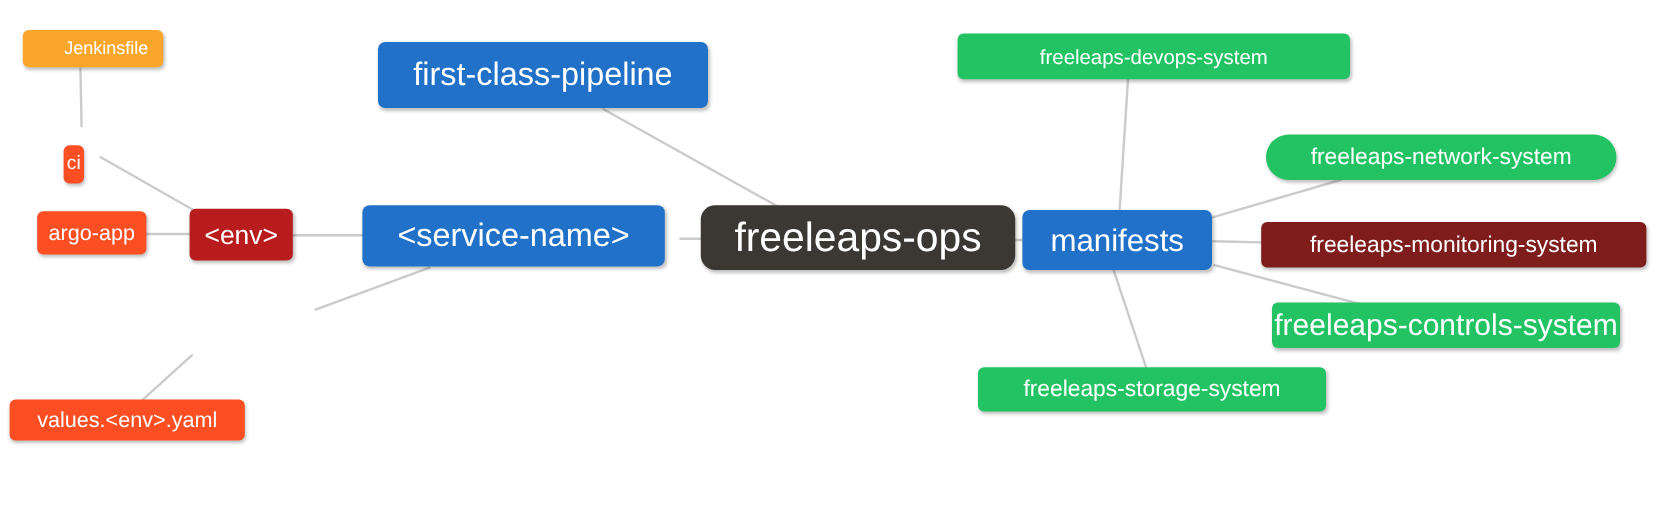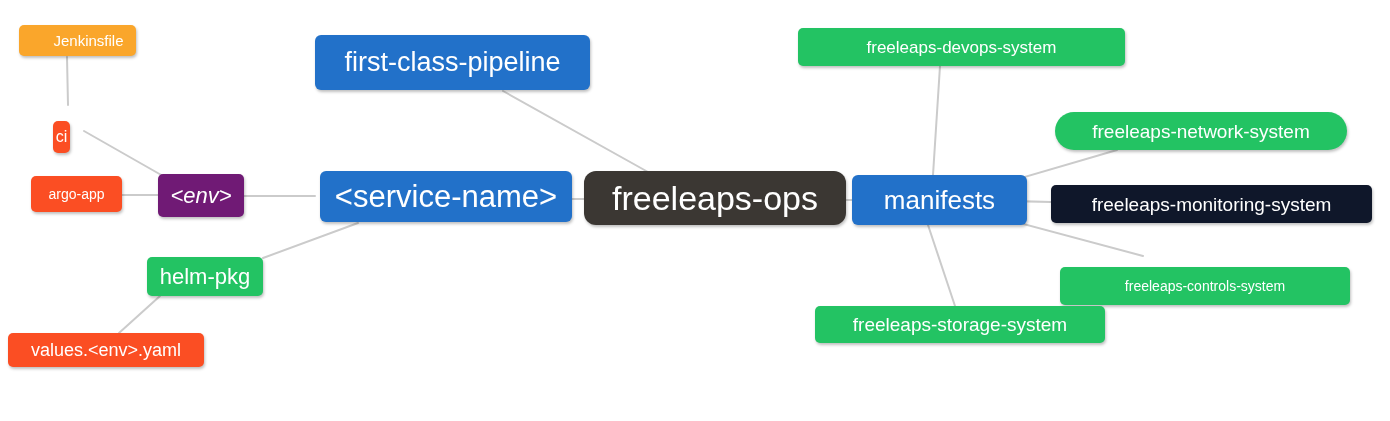--- a/index.html
+++ b/index.html
@@ -36,32 +36,32 @@
     border-radius: 5px;
     box-shadow: 1px 2px 3px rgba(0,0,0,0.25);
     white-space: nowrap;
     cursor: pointer;
     line-height: 1;
     user-select: none;
   }
   
   .n-jenkinsfile { left: 19px;  top: 25px;  width: 95px;  height: 31px; font-size: 15px; }
   .n-ci          { left: 53px;  top: 105px; width: 17px;  height: 32px; font-size: 16px; margin-top: 16px; }
-  .n-argo-app    { left: 31px;  top: 176px; width: 91px;  height: 36px; font-size: 14px; }
+  .n-argo-app    { left: 31px;  top: 176px; width: 91px;  height: 36px; font-size: 18px; }
   .n-env         { left: 158px; top: 174px; width: 86px;  height: 43px; font-size: 22px; }
   .n-helm-pkg    { left: 147px; top: 257px; width: 116px; height: 39px; font-size: 22px; }
   .n-values      { left: 8px;   top: 333px; width: 196px; height: 34px; font-size: 18px; }
   .n-fcp         { left: 315px; top: 35px;  width: 275px; height: 55px; font-size: 27px; border-radius: 6px; }
-  .n-service     { left: 320px; top: 171px; width: 252px; height: 51px; font-size: 31px; border-radius: 6px; }
+  .n-service     { left: 302px; top: 171px; width: 252px; height: 51px; font-size: 27px; border-radius: 6px; }
   .n-ops         { left: 584px; top: 171px; width: 262px; height: 54px; font-size: 34px; border-radius: 12px; }
-  .n-manifests   { left: 852px; top: 175px; width: 175px; height: 50px; font-size: 26px; border-radius: 6px; }
+  .n-manifests   { left: 852px; top: 175px; width: 158px; height: 50px; font-size: 26px; border-radius: 6px; }
   .n-devops      { left: 798px; top: 28px;  width: 327px; height: 38px; font-size: 17px; }
   .n-network     { left: 1055px; top: 112px; width: 292px; height: 38px; font-size: 19px; }
   .n-monitoring  { left: 1051px; top: 185px; width: 321px; height: 38px; font-size: 19px; }
-  .n-controls    { left: 1060px; top: 267px; width: 290px; height: 38px; font-size: 14px; }
+  .n-controls    { left: 1060px; top: 252px; width: 290px; height: 38px; font-size: 25px; }
   .n-storage     { left: 815px;  top: 306px; width: 290px; height: 37px; font-size: 19px; }
 </style>
 </head>
 <body>
 
 <div class="canvas">
 
   <svg class="edges" viewBox="0 0 1390 421">
     <line x1="67" y1="57" x2="68" y2="105" stroke="#CBCBCB"></line>
     <line x1="84" y1="131" x2="163" y2="176" stroke="#CBCBCB"></line>
@@ -75,26 +75,25 @@
     <line x1="940" y1="66" x2="933" y2="175" stroke="#CBCBCB"></line>
     <line x1="1011" y1="181" x2="1117" y2="150" stroke="#CBCBCB"></line>
     <line x1="1011" y1="201" x2="1051" y2="202" stroke="#CBCBCB"></line>
     <line x1="1012" y1="221" x2="1143" y2="256" stroke="#CBCBCB"></line>
     <line x1="928" y1="225" x2="955" y2="306" stroke="#CBCBCB"></line>
   </svg>
 
   <div class="node n-jenkinsfile" style="background: rgb(250, 166, 43); padding-left: 22px;">Jenkinsfile</div>
   <div class="node n-ci" style="background: rgb(251, 78, 35);">ci</div>
   <div class="node n-argo-app" style="background: rgb(251, 78, 35);">argo-app</div>
-  <div class="node n-env" style="background: #701a75; font-style: italic;">&lt;env&gt;</div>
-  <div class="node n-helm-pkg" style="background: rgb(35, 195, 99);">helm-pkg</div>
+  <div class="node n-env" style="background: #b91c1c;">&lt;env&gt;</div>
   <div class="node n-values" style="background: rgb(251, 78, 35);">values.&lt;env&gt;.yaml</div>
   <div class="node n-fcp" style="background: rgb(34, 113, 201);">first-class-pipeline</div>
   <div class="node n-service" style="background: rgb(34, 113, 201);">&lt;service-name&gt;</div>
   <div class="node n-ops" style="background: rgb(59, 55, 51);">freeleaps-ops</div>
   <div class="node n-manifests" style="background: rgb(34, 113, 201);">manifests</div>
   <div class="node n-devops" style="background: rgb(35, 195, 99);">freeleaps-devops-system</div>
   <div class="node n-network" style="background: rgb(35, 195, 99); border-radius: 19px;">freeleaps-network-system</div>
-  <div class="node n-monitoring" style="background: #0f172a;">freeleaps-monitoring-system</div>
+  <div class="node n-monitoring" style="background: #7f1d1d;">freeleaps-monitoring-system</div>
   <div class="node n-controls" style="background: rgb(35, 195, 99);">freeleaps-controls-system</div>
   <div class="node n-storage" style="background: rgb(35, 195, 99);">freeleaps-storage-system</div>
 
 </div>
 
 </body></html>

